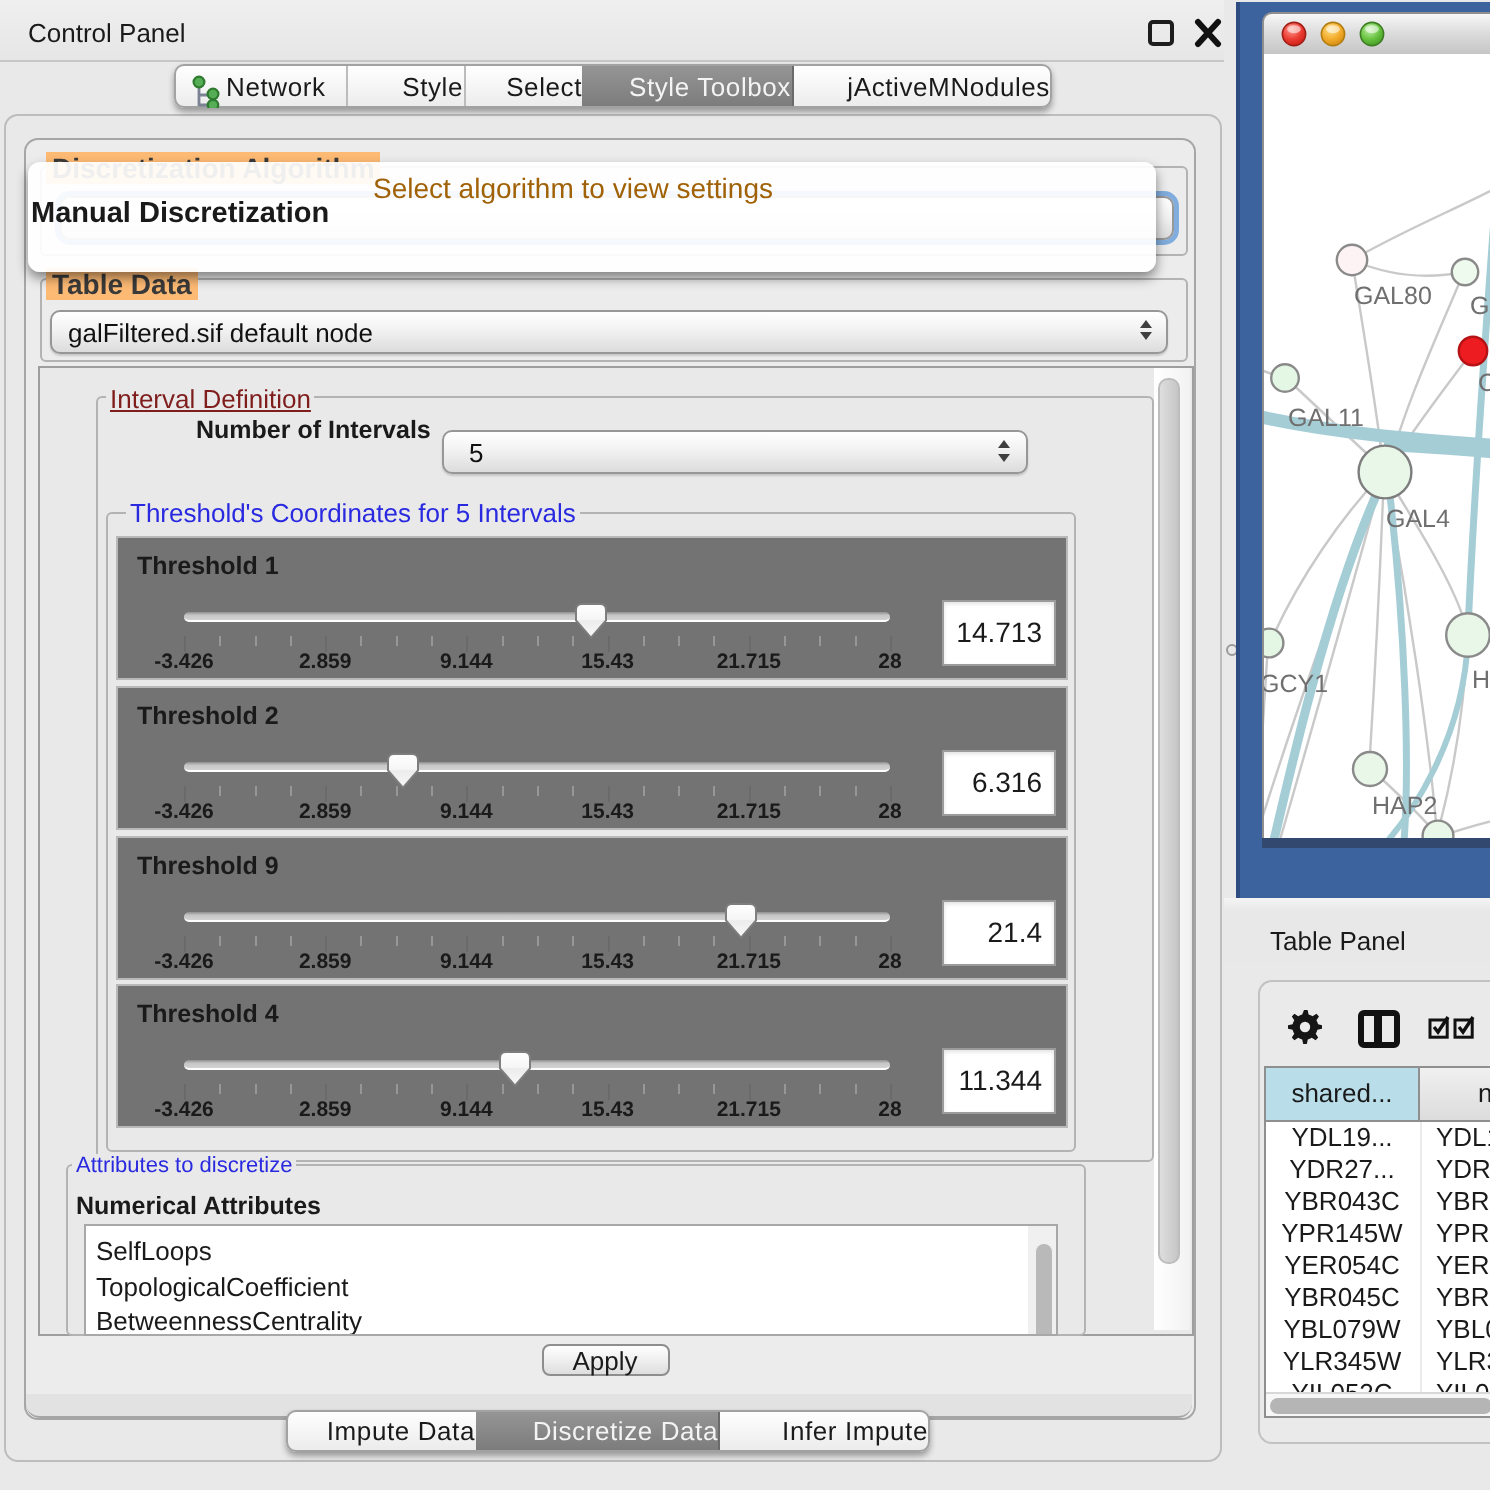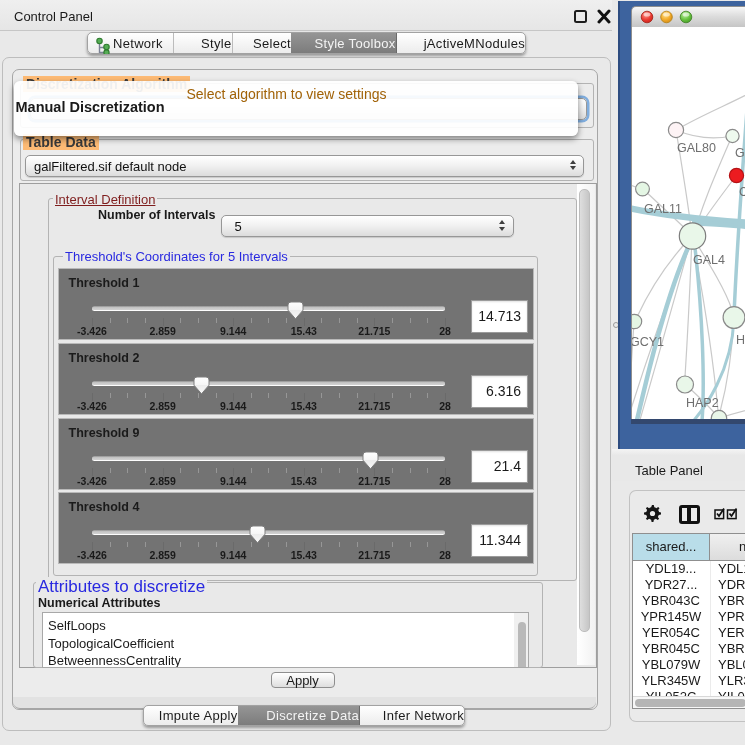--- a/index.html
+++ b/index.html
@@ -169,34 +169,34 @@
     <linearGradient id="thg" x1="0" y1="0" x2="0" y2="1">
       <stop offset="0" stop-color="#ffffff"></stop>
           <stop offset="0.45" stop-color="#f6f6f6"></stop>
       <stop offset="0.5" stop-color="#ececec"></stop>
           <stop offset="1" stop-color="#f8f8f8"></stop>
     </linearGradient>
   </defs>
     </svg>
 
   <div class="ab" style="left:33px;top:582px;width:508px;height:84px;border:1px solid #b3b3b3;border-radius:3px;"></div>
-  <div class="ab" style="left:36px;top:577px;font-size:17px;color:#2929e0;background:#e9e9e9;padding:0 2px;">Attributes to discretize</div>
+  <div class="ab" style="left:36px;top:577px;font-size:11px;color:#2929e0;background:#e9e9e9;padding:0 2px;">Attributes to discretize</div>
   <div class="ab bold" style="left:38px;top:596px;font-size:12.5px;">Numerical Attributes</div>
   <div class="ab" style="left:42px;top:612px;width:485px;height:54px;background:#ffffff;border:1px solid #a8a8a8;overflow:hidden;">
     <div style="position:absolute;left:5px;top:4px;font-size:13px;line-height:17.6px;">SelfLoops<br>TopologicalCoefficient<br>BetweennessCentrality</div>
     <div style="position:absolute;right:0;top:0;width:14px;height:54px;background:#f0f0f0;"></div>
     <div style="position:absolute;right:2.5px;top:9px;width:8px;height:60px;background:#b9b9b9;border-radius:4px;"></div>
   </div>
 
   <div class="ab" style="left:270.5px;top:672px;width:62px;height:14px;border:1px solid #8e8e8e;border-radius:4px;background:linear-gradient(#ffffff,#efefef 50%,#dedede);text-align:center;font-size:13px;line-height:16px;">Apply</div>
 
   <div class="ab tabpill" style="left:143px;top:705px;width:320px;height:19px;">
-    <div class="tseg" style="left:0;width:93.5px;height:19px;line-height:19px;border-radius:5px 0 0 5px;">Impute Apply</div>
+    <div class="tseg" style="left:0;width:93.5px;height:19px;line-height:19px;border-radius:5px 0 0 5px;">Impute Data</div>
     <div class="tseg dark" style="left:93.5px;width:121.5px;height:19px;line-height:19px;">Discretize Data</div>
-    <div class="tseg" style="left:215px;width:105px;height:19px;line-height:19px;border-radius:0 5px 5px 0;border-right:none;">Infer Network</div>
+    <div class="tseg" style="left:215px;width:105px;height:19px;line-height:19px;border-radius:0 5px 5px 0;border-right:none;">Infer Impute</div>
   </div>
 
   <div class="ab" style="left:13.5px;top:80.5px;width:564.5px;height:55.5px;background:rgba(255,255,255,0.92);border-radius:6px;box-shadow:0 3px 6px rgba(0,0,0,0.45);"></div>
   <div class="ab" style="left:13.5px;top:85.6px;width:546px;text-align:center;font-size:14px;color:#a16207;">Select algorithm to view settings</div>
   <div class="ab bold" style="left:15.5px;top:99.3px;font-size:14.5px;">Manual Discretization</div>
 
   <div class="ab" style="left:612.5px;top:322px;width:4px;height:4px;border:1px solid #9a9a9a;border-radius:50%;"></div>
 
   <div class="ab" style="left:618px;top:1px;width:127px;height:448px;background:linear-gradient(90deg,#2d4c80 0,#2d4c80 2px,#3d639e 2px);"></div>
 

